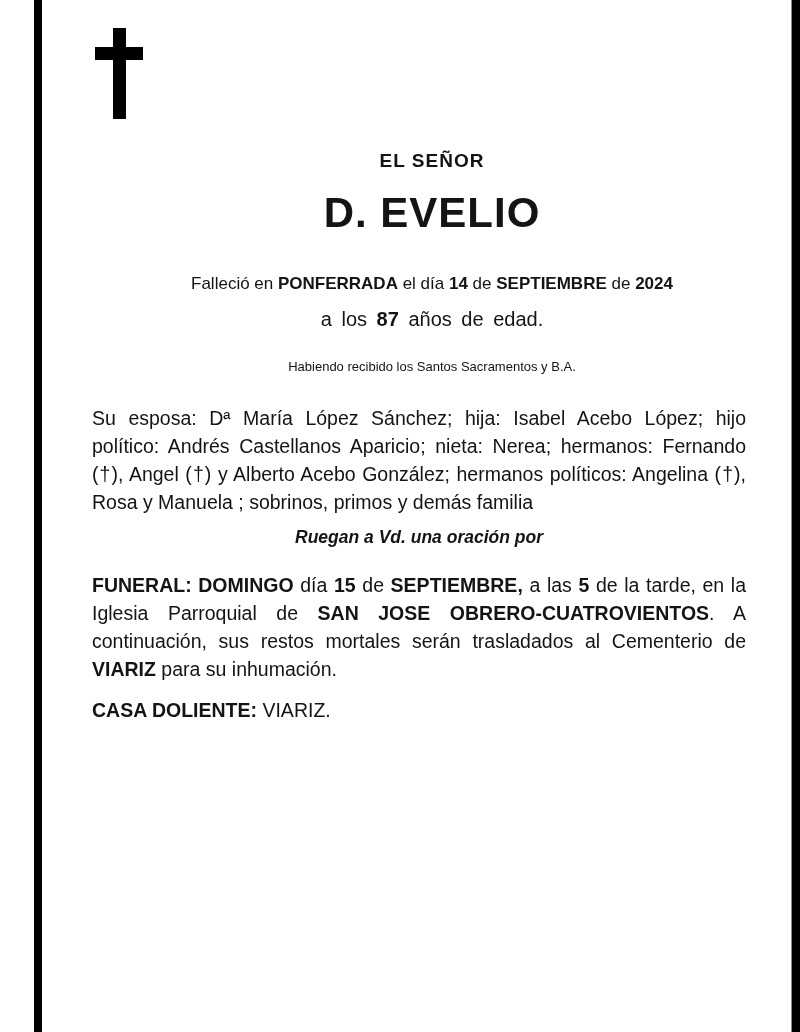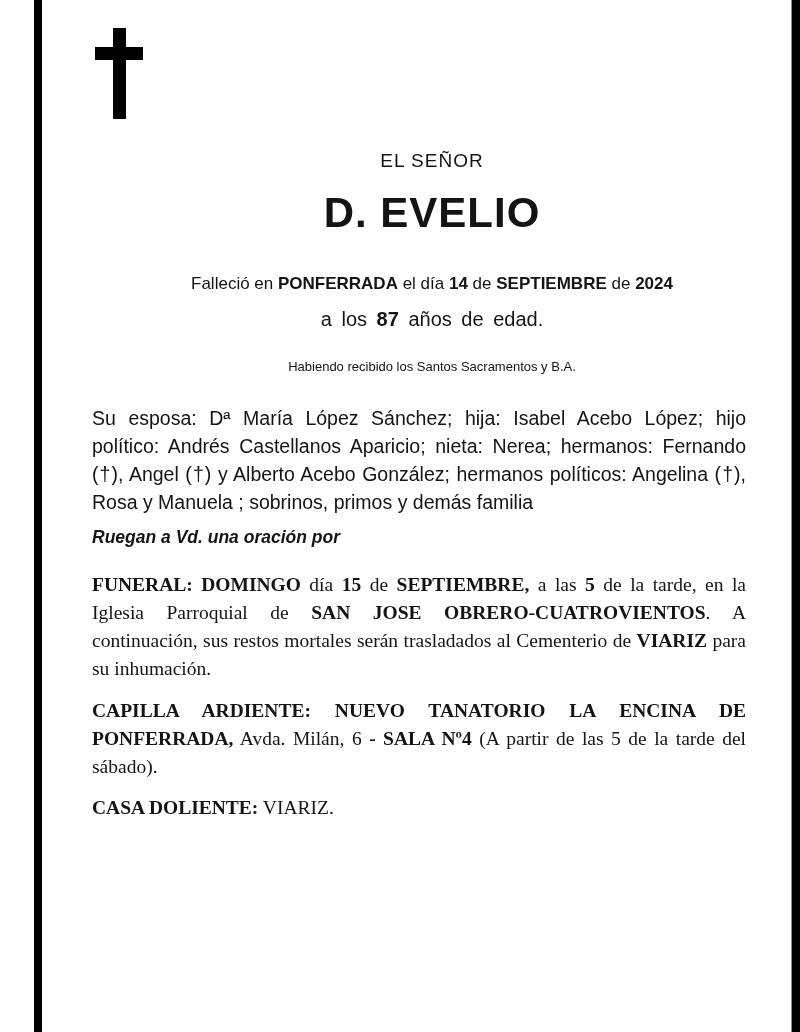--- a/index.html
+++ b/index.html
@@ -56,21 +56,21 @@
     width: 654px;
   }
   .centered {
     margin-left: 26px;   
     width: 628px;
     text-align: center;
   }
   .salutation {
     margin-top: 150px;
     font-size: 19px;
-    font-weight: normal;
+    font-weight: bold;
     letter-spacing: 1px;
   }
   .name {
     margin-top: 18px;
     font-size: 42px;
     font-weight: bold;
     letter-spacing: 1px;
     line-height: 46px;
   }
   .name .name-line { display: block; }
@@ -96,31 +96,30 @@
     letter-spacing: 1px;
   }
   .family {
     margin-top: 30px;
     font-size: 19.5px;
     line-height: 28px;
     text-align: justify;
   }
   .prayer {
     margin-top: 10px;
-    text-align: left;
+    text-align: center;
     font-size: 17.5px;
     font-weight: bold;
     font-style: italic;
     line-height: 23px;
   }
   .para {
     font-size: 19.5px;
     line-height: 28px;
     text-align: justify;
-    font-family: Liberation Serif, serif;
   }
   .funeral { margin-top: 22px; }
   .chapel  { margin-top: 14px; }
   .house   { margin-top: 13px; }
   .b { font-weight: bold; }
 </style>
 </head>
 <body>
 
 <div class="page">
@@ -146,18 +145,17 @@
     </div>
 
     <p class="family">Su esposa: Dª María López Sánchez; hija: Isabel Acebo López; hijo político: Andrés Castellanos Aparicio; nieta: Nerea; hermanos: Fernando (†), Angel (†) y Alberto Acebo González; hermanos políticos: Angelina (†), Rosa y Manuela ; sobrinos, primos y demás familia</p>
 
     <div class="prayer">
       <div>Ruegan a Vd. una oración por</div>
     </div>
 
     <p class="para funeral"><span class="b">FUNERAL: DOMINGO</span><span> día </span><span class="b">15</span><span> de </span><span class="b">SEPTIEMBRE,</span><span> a las </span><span class="b">5</span><span> de la tarde, en la Iglesia Parroquial de </span><span class="b">SAN JOSE OBRERO-CUATROVIENTOS</span><span>. A continuación, sus restos mortales serán trasladados al Cementerio de </span><span class="b">VIARIZ</span><span> para su inhumación.</span></p>
 
-    <p class="para chapel"><span class="b">CAPILLA ARDIENTE: NUEVO TANATORIO LA ENCINA DE PONFERRADA,</span><span> Avda. Milán, 6 </span><span class="b">- SALA Nº4</span><span> (A partir de las 5 de la tarde del sábado).</span></p>
 
     <p class="para house"><span class="b">CASA DOLIENTE:</span><span> VIARIZ.</span></p>
 
   </div>
 </div>
 
 </body></html>

